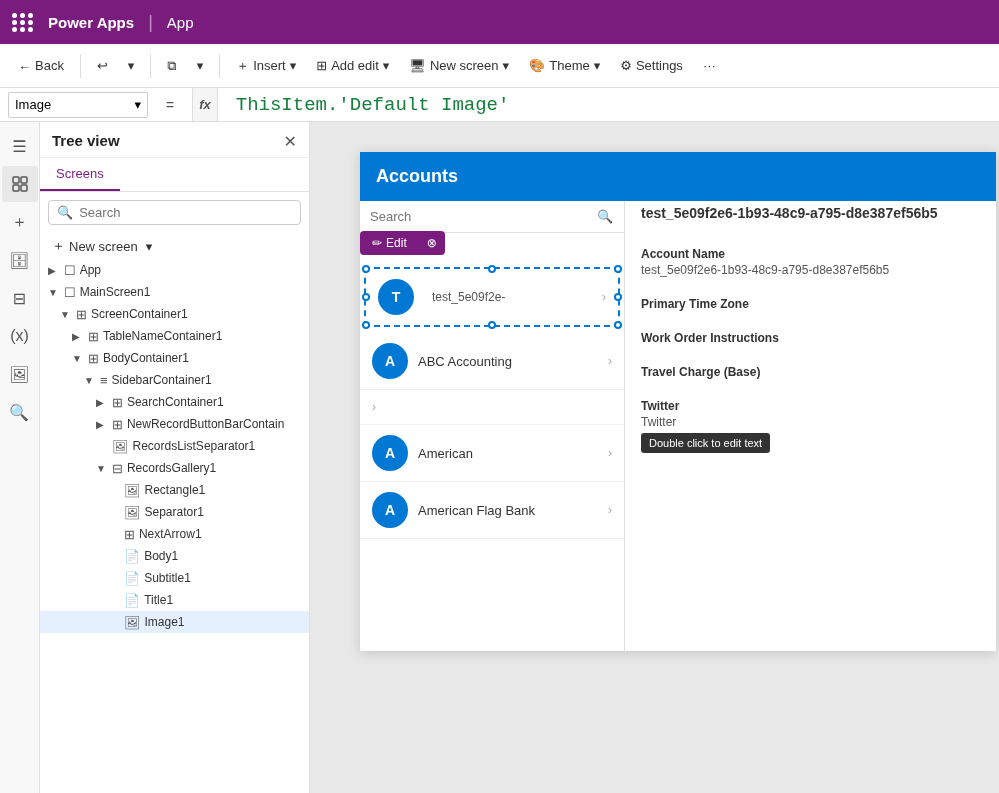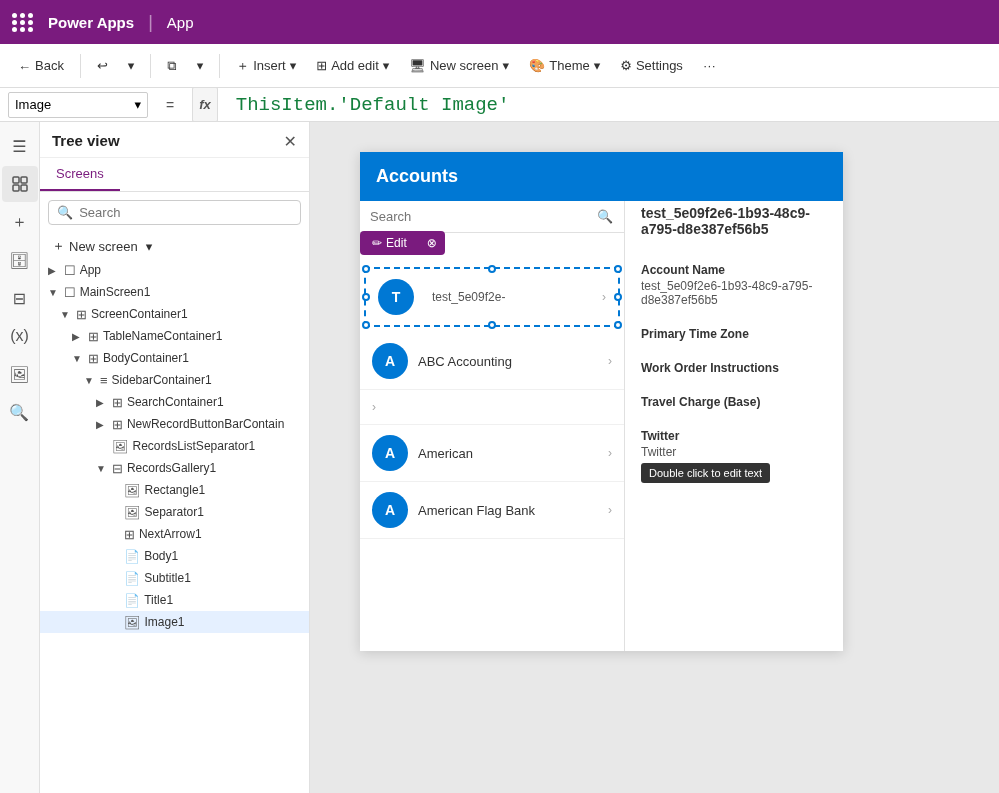--- a/index.html
+++ b/index.html
@@ -180,21 +180,21 @@
       background: #e8e8e8;
       position: relative;
       overflow: hidden;
     }
 
     
     .app-frame {
       position: absolute;
       top: 30px;
       left: 50px;
-      width: 483px;
+      width: 636px;
       background: white;
       box-shadow: 0 2px 12px rgba(0,0,0,0.15);
     }
 
     .accounts-header {
       background: #0078d4;
       padding: 14px 16px;
       color: white;
       font-size: 18px;
       font-weight: 600;

